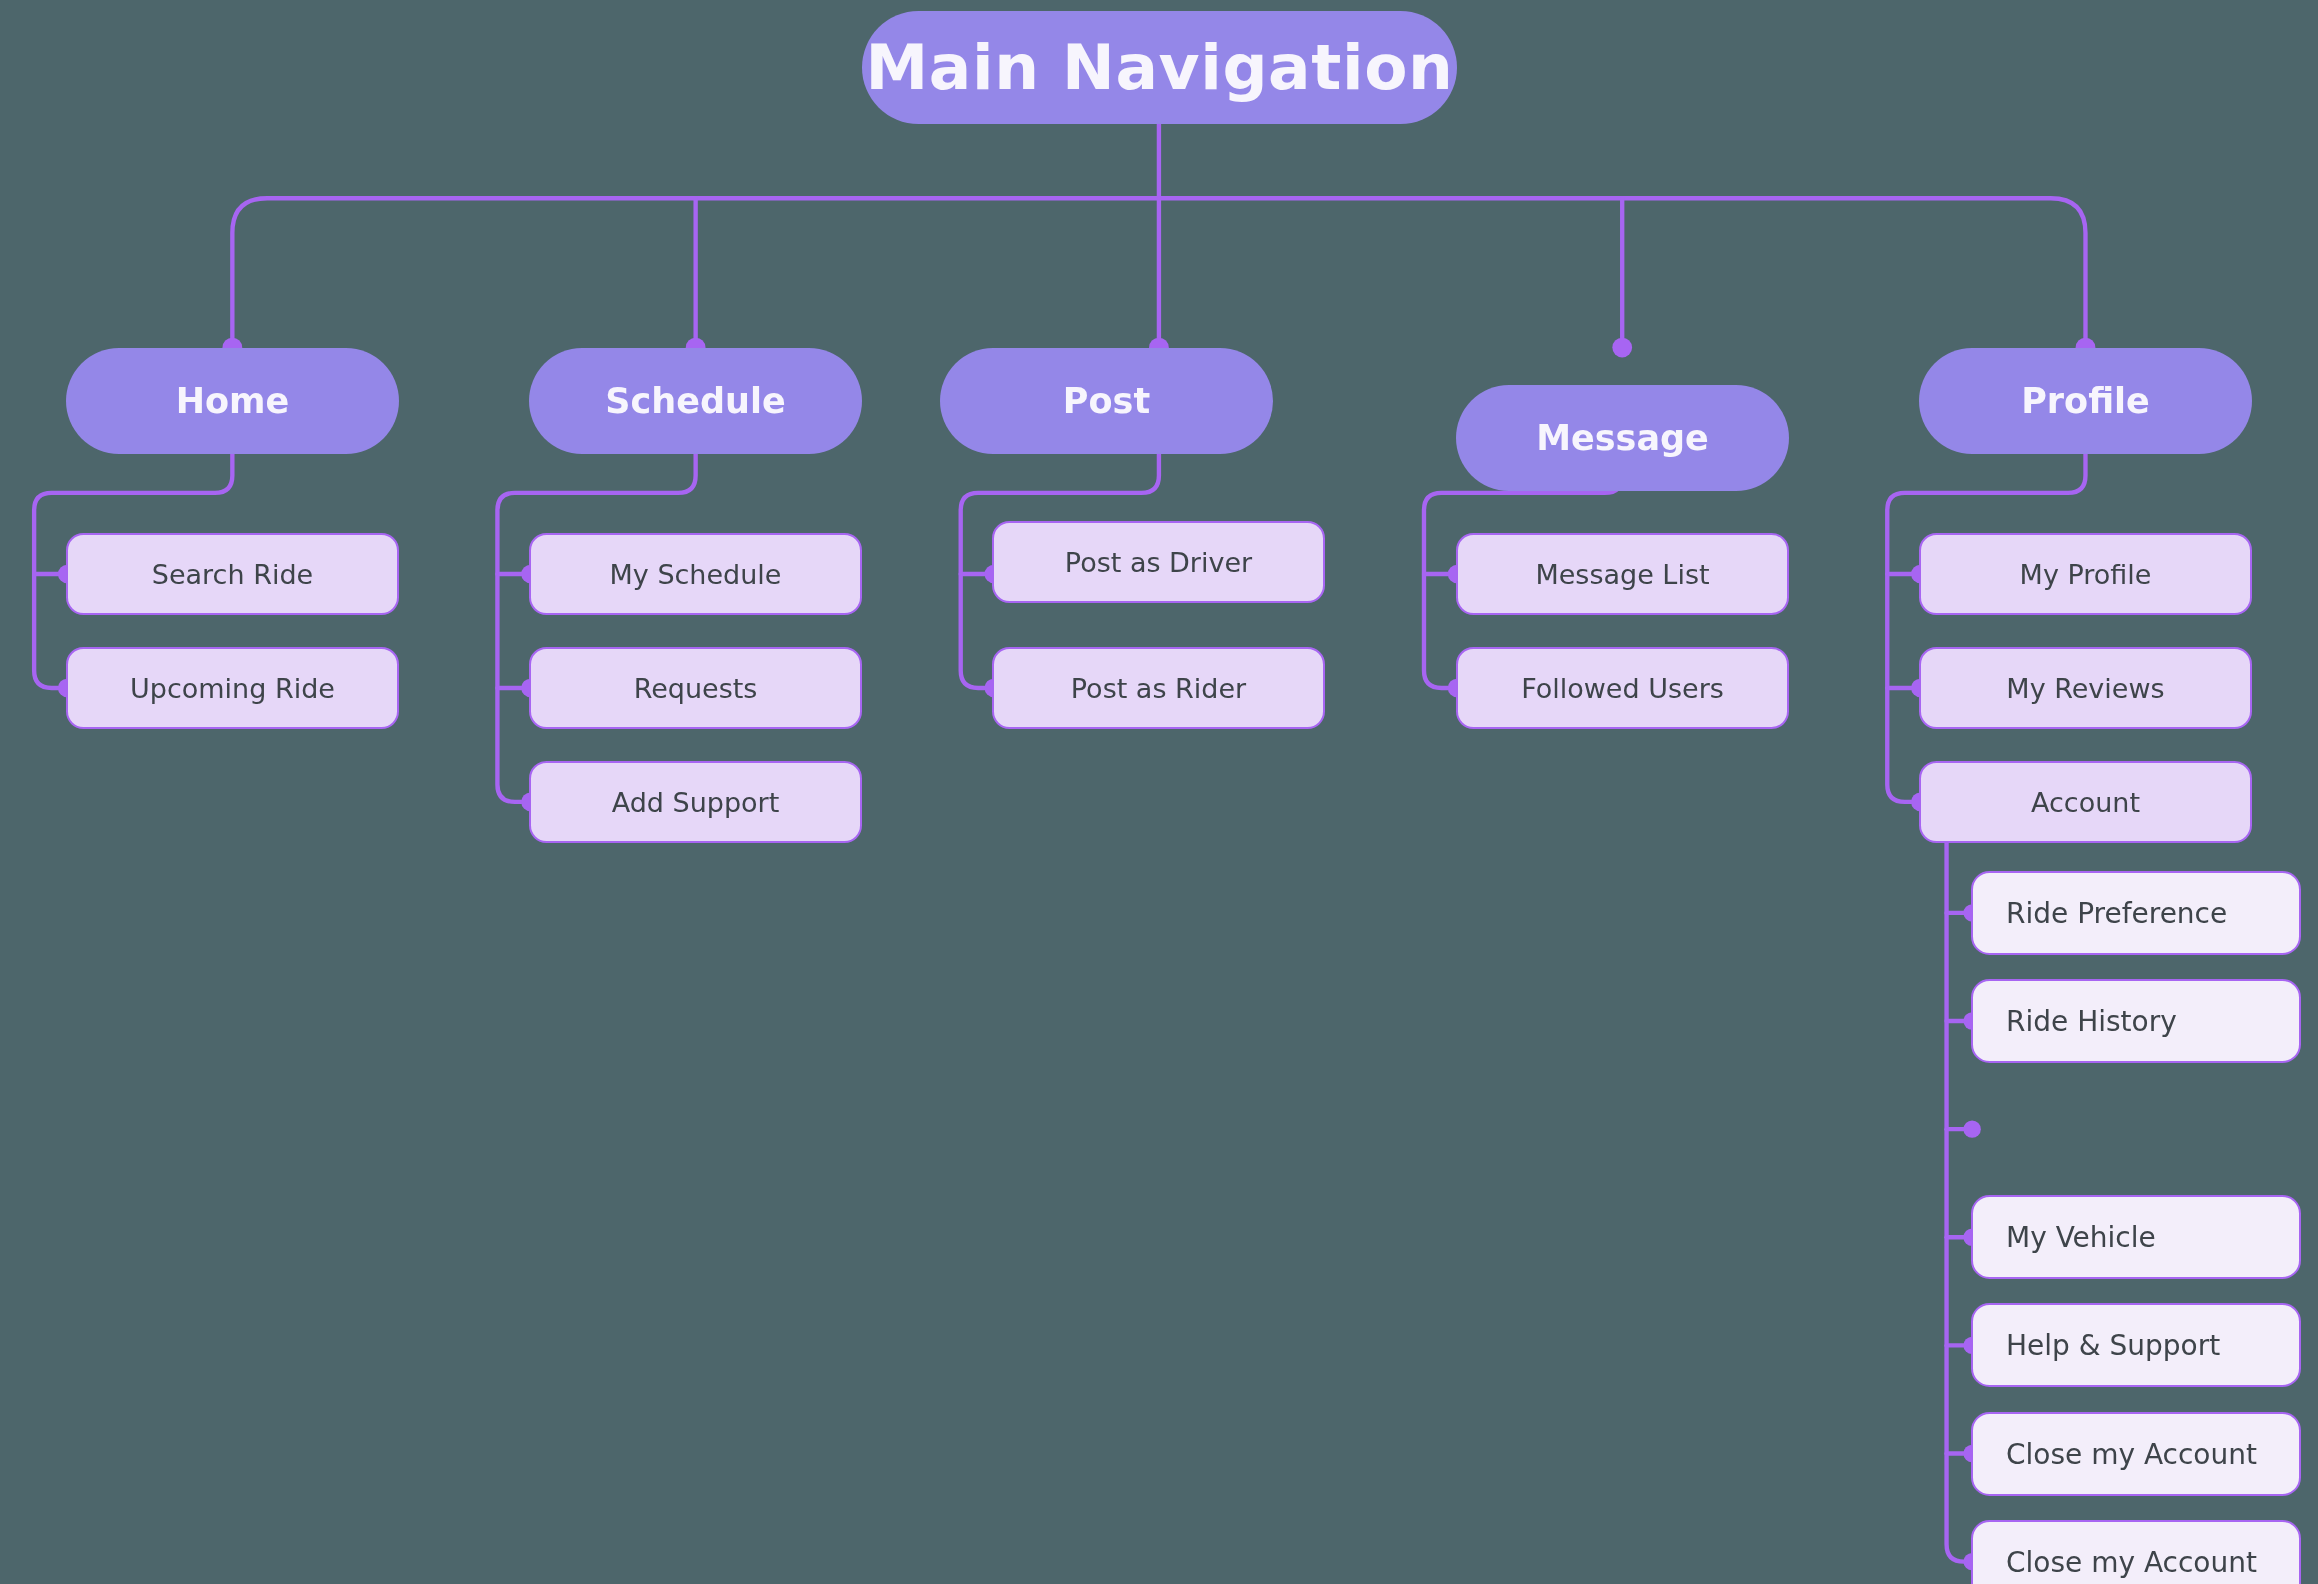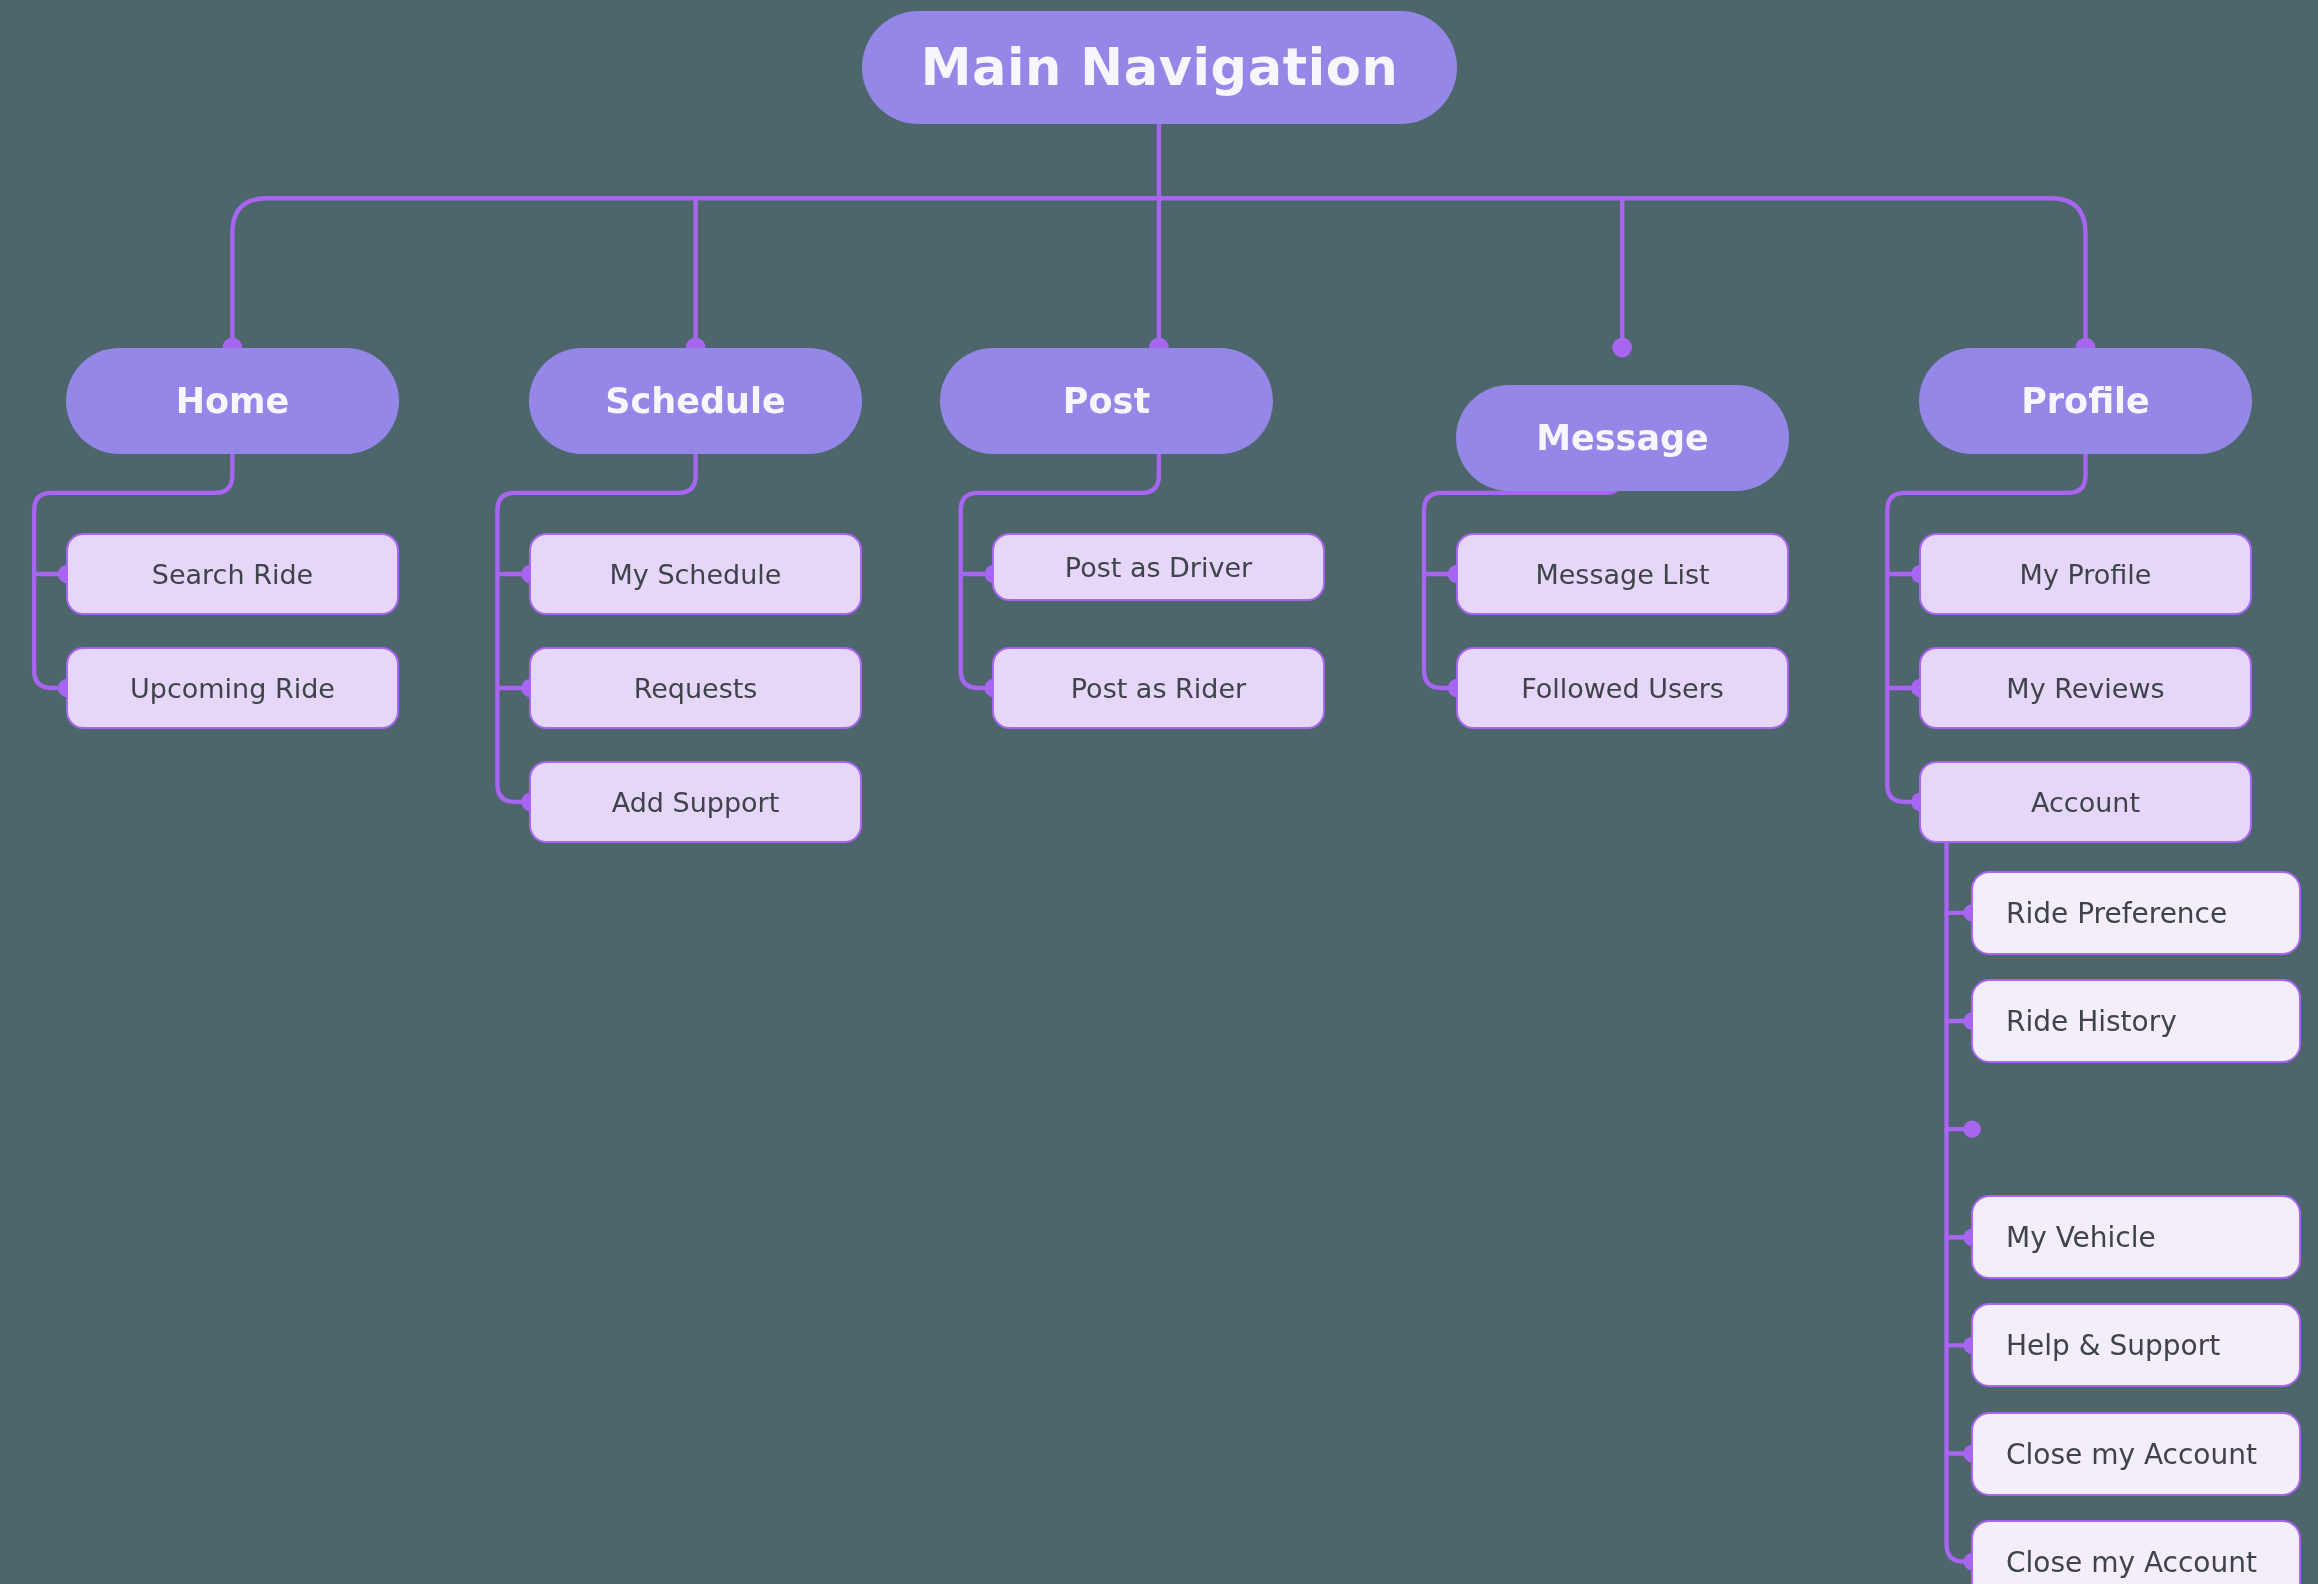--- a/index.html
+++ b/index.html
@@ -29,21 +29,21 @@
     justify-content: center;
     white-space: nowrap;
   }
   .pill {
     background: var(--pill, #9487E8);
     color: var(--pilltext, #F7F5FD);
     border-radius: 581px;
     font-weight: 700;
   }
   .pill.title {
-    font-size: 51px;
+    font-size: 63px;
     letter-spacing: 0.6px;
   }
   .pill.l1 {
     font-size: 35px;
   }
   .box {
     border: 2.3px solid var(--line, #A765F2);
     color: var(--ink, #3E444A);
     font-weight: 400;
   }
@@ -115,21 +115,21 @@
     </svg>
 <div class="node pill title" style="left: 862px; top: 10.5px; width: 595px; height: 113px;">Main Navigation</div>
     <div class="node pill l1" style="left: 66px; top: 348px; width: 333px; height: 106px;">Home</div>
     <div class="node box l2" style="left: 66px; top: 533px; width: 333px; height: 82px;">Search Ride</div>
     <div class="node box l2" style="left: 66px; top: 647px; width: 333px; height: 82px;">Upcoming Ride</div>
     <div class="node pill l1" style="left: 529px; top: 348px; width: 333px; height: 106px;">Schedule</div>
     <div class="node box l2" style="left: 529px; top: 533px; width: 333px; height: 82px;">My Schedule</div>
     <div class="node box l2" style="left: 529px; top: 647px; width: 333px; height: 82px;">Requests</div>
     <div class="node box l2" style="left: 529px; top: 761px; width: 333px; height: 82px;">Add Support</div>
     <div class="node pill l1" style="left: 940px; top: 348px; width: 333px; height: 106px;">Post</div>
-    <div class="node box l2" style="left: 992px; top: 533px; width: 333px; height: 68px;">Post as Driver</div>
+    <div class="node box l2" style="left: 992px; top: 521px; width: 333px; height: 82px;">Post as Driver</div>
     <div class="node box l2" style="left: 992px; top: 647px; width: 333px; height: 82px;">Post as Rider</div>
     <div class="node pill l1" style="left: 1456px; top: 348px; width: 333px; height: 106px; margin-top: 37px;">Message</div>
     <div class="node box l2" style="left: 1456px; top: 533px; width: 333px; height: 82px;">Message List</div>
     <div class="node box l2" style="left: 1456px; top: 647px; width: 333px; height: 82px;">Followed Users</div>
     <div class="node pill l1" style="left: 1919px; top: 348px; width: 333px; height: 106px;">Profile</div>
     <div class="node box l2" style="left: 1919px; top: 533px; width: 333px; height: 82px;">My Profile</div>
     <div class="node box l2" style="left: 1919px; top: 647px; width: 333px; height: 82px;">My Reviews</div>
     <div class="node box l2" style="left: 1919px; top: 761px; width: 333px; height: 82px;">Account</div>
     <div class="node box l3" style="left: 1971px; top: 871px; width: 330px; height: 84px;">Ride Preference</div>
     <div class="node box l3" style="left: 1971px; top: 979px; width: 330px; height: 84px;">Ride History</div>

